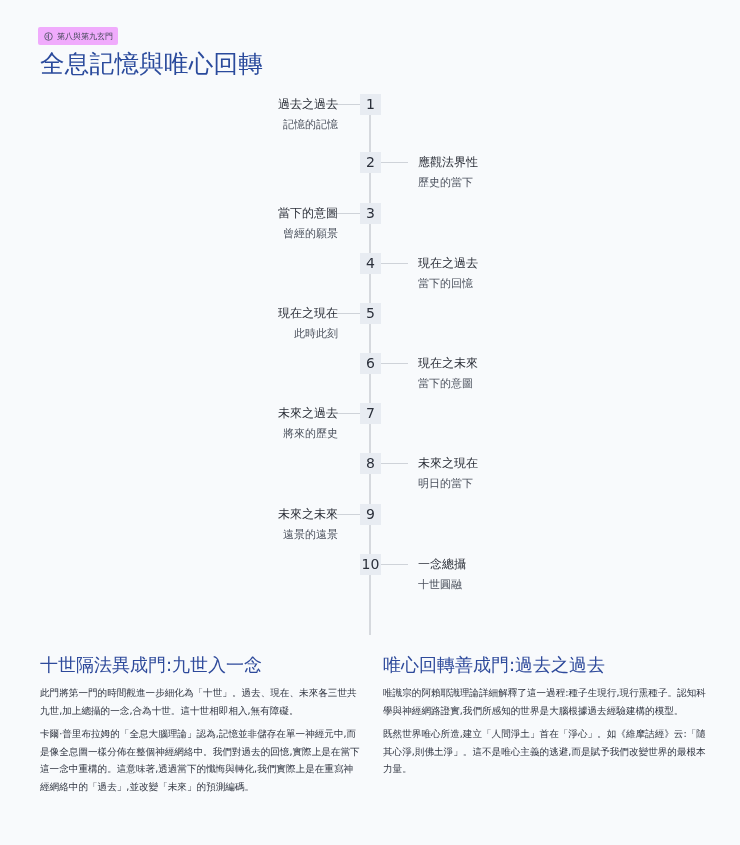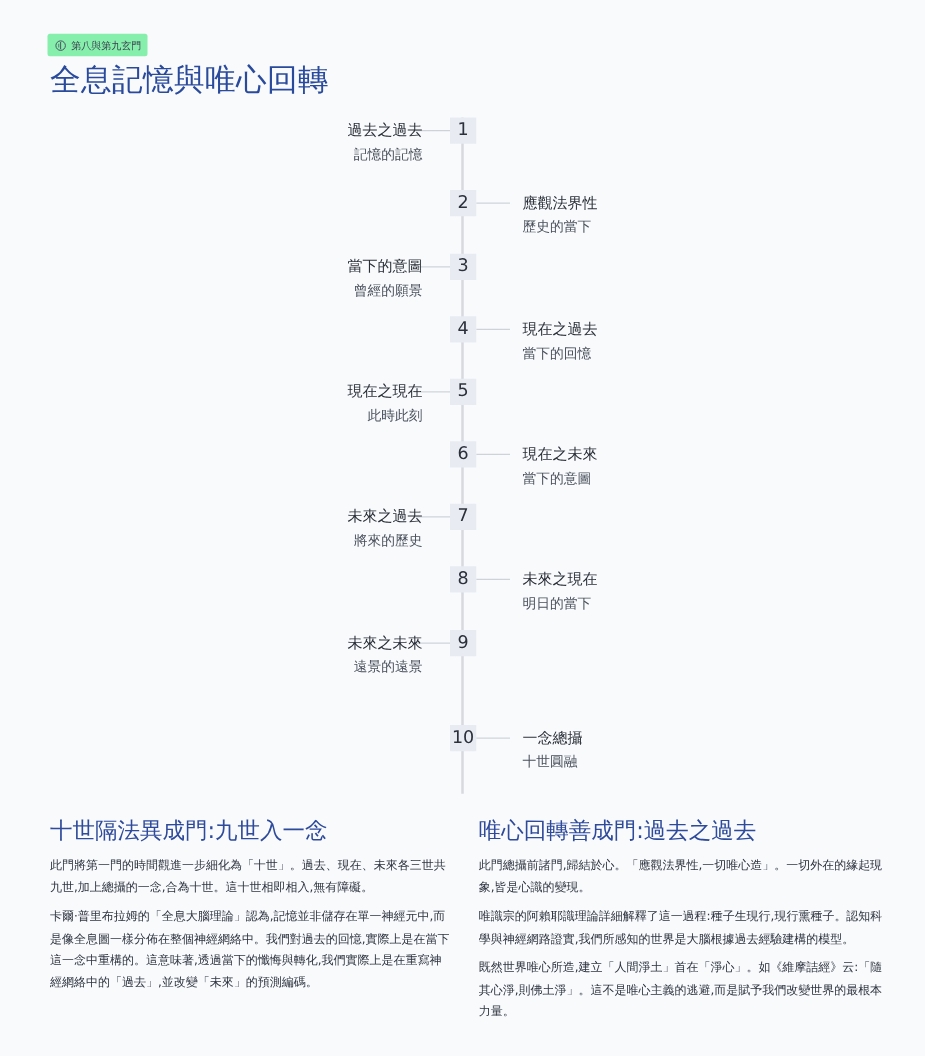--- a/index.html
+++ b/index.html
@@ -8,21 +8,21 @@
       background: #f8fafc;
       font-family: "DejaVu Sans", "Liberation Sans", sans-serif;
       color: #2f3440;
       position: relative;
     }
     .page { position: relative; width: 740px; height: 845px; }
 
     .badge {
       position: absolute; left: 38px; top: 27px;
       height: 18px; padding: 0 5px 0 6px;
-      background: #86efac; border-radius: 2px;
+      background: #f0abfc; border-radius: 2px;
       display: flex; align-items: center; gap: 4px;
       font-size: 8px; color: #3b4250; white-space: nowrap;
     }
     .badge .icon { width: 9px; height: 9px; display: inline-block; }
 
     .page-title {
       position: absolute; left: 40px; top: 48px;
       margin: 0; font-size: 24.5px; font-weight: 400;
       color: #2a4a9c; line-height: 32px; white-space: nowrap;
       letter-spacing: 0.3px;
@@ -149,33 +149,32 @@
     <div class="sub">明日的當下</div>
   </div>
 
   <div class="node left" style="top:504px">
     <div class="conn"></div>
     <div class="box">9</div>
     <div class="title">未來之未來</div>
     <div class="sub">遠景的遠景</div>
   </div>
 
-  <div class="node right" style="top:580px">
+  <div class="node right" style="top:554px">
     <div class="conn"></div>
     <div class="box">10</div>
     <div class="title">一念總攝</div>
     <div class="sub">十世圓融</div>
   </div>
 
   <section class="section left">
     <h2>十世隔法異成門:九世入一念</h2>
     <p>此門將第一門的時間觀進一步細化為「十世」。過去、現在、未來各三世共九世,加上總攝的一念,合為十世。這十世相即相入,無有障礙。</p>
     <p>卡爾·普里布拉姆的「全息大腦理論」認為,記憶並非儲存在單一神經元中,而是像全息圖一樣分佈在整個神經網絡中。我們對過去的回憶,實際上是在當下這一念中重構的。這意味著,透過當下的懺悔與轉化,我們實際上是在重寫神經網絡中的「過去」,並改變「未來」的預測編碼。</p>
   </section>
 
   <section class="section right">
     <h2>唯心回轉善成門:過去之過去</h2>
-    <p>此門總攝前諸門,歸結於心。「應觀法界性,一切唯心造」。一切外在的緣起現象,皆是心識的變現。</p>
     <p>唯識宗的阿賴耶識理論詳細解釋了這一過程:種子生現行,現行熏種子。認知科學與神經網路證實,我們所感知的世界是大腦根據過去經驗建構的模型。</p>
     <p>既然世界唯心所造,建立「人間淨土」首在「淨心」。如《維摩詰經》云:「隨其心淨,則佛土淨」。這不是唯心主義的逃避,而是賦予我們改變世界的最根本力量。</p>
   </section>
 
 </div>
 
 </body></html>

